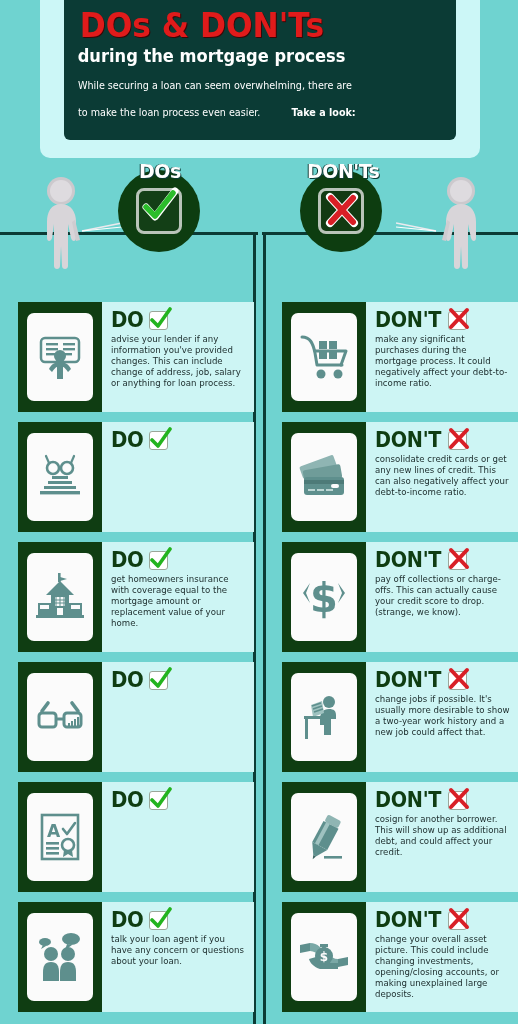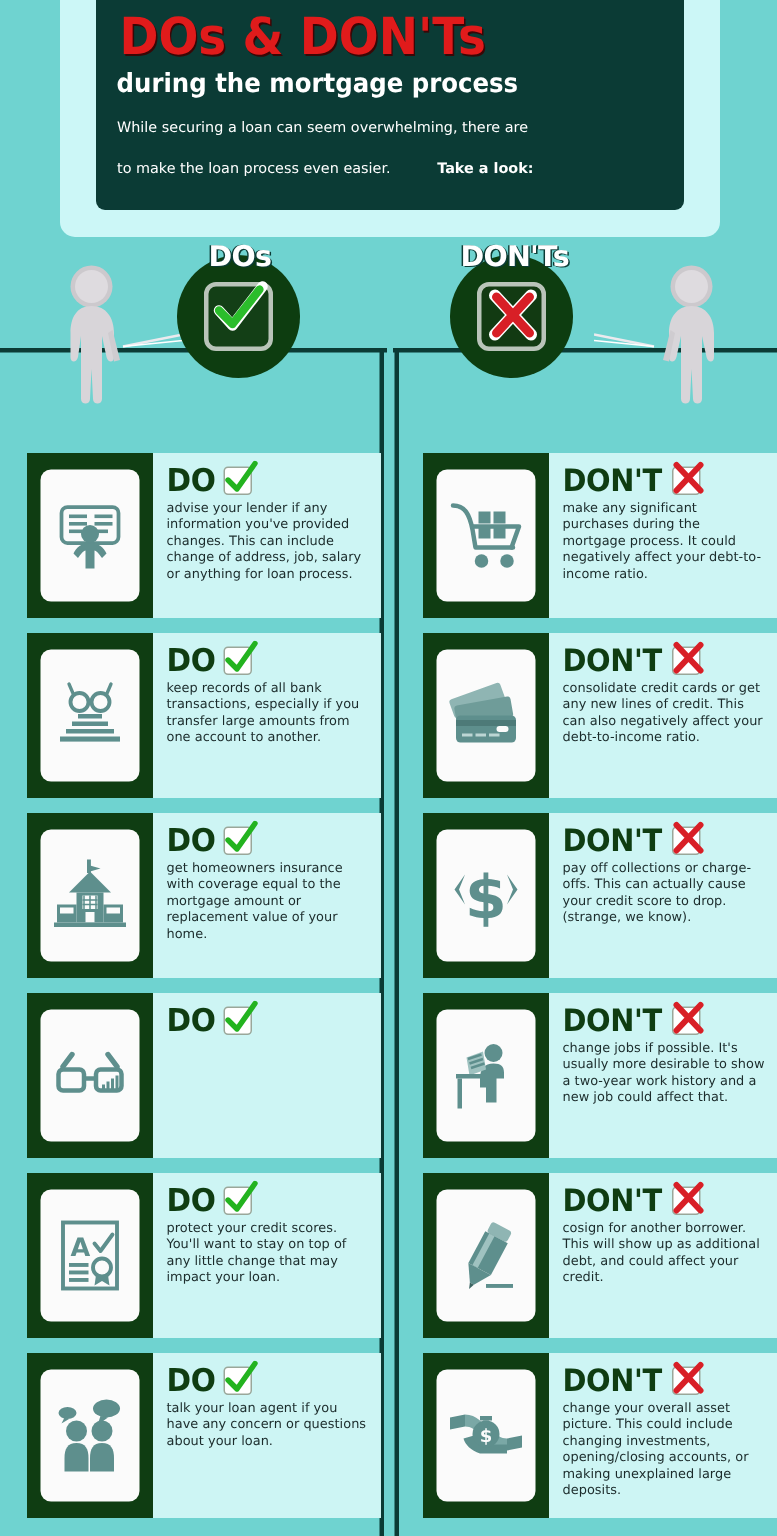--- a/index.html
+++ b/index.html
@@ -288,21 +288,20 @@
       </div>
       <div class="text-panel">
         <div class="kicker">
           <span class="kicker-word">DO</span>
           <span class="mini-box">
             <svg viewBox="0 0 24 24">
                 <path d="M4 13 L10 19 L22 2" fill="none" stroke="#23b31f" stroke-width="3.6" stroke-linecap="round" stroke-linejoin="round"></path>
               </svg>
           </span>
         </div>
-        <div class="body-text">keep records of all bank transactions, especially if you transfer large amounts from one account to another.</div>
       </div>
     </div>
 
     <div class="row">
       <div class="icon-box">
         <div class="icon-inner">
           <svg viewBox="0 0 52 52">
             <rect x="24" y="2" width="2.6" height="9" fill="#5e8f8d"></rect>
             <path d="M26 6 L33 8 L26 10 Z" fill="#5e8f8d"></path>
             <path d="M26 10 L40 24 L12 24 Z" fill="#5e8f8d"></path>
@@ -377,21 +376,20 @@
       </div>
       <div class="text-panel">
         <div class="kicker">
           <span class="kicker-word">DO</span>
           <span class="mini-box">
             <svg viewBox="0 0 24 24">
                 <path d="M4 13 L10 19 L22 2" fill="none" stroke="#23b31f" stroke-width="3.6" stroke-linecap="round" stroke-linejoin="round"></path>
               </svg>
           </span>
         </div>
-        <div class="body-text">protect your credit scores. You'll want to stay on top of any little change that may impact your loan.</div>
       </div>
     </div>
 
     <div class="row">
       <div class="icon-box">
         <div class="icon-inner">
           <svg viewBox="0 0 52 52">
             <ellipse cx="11" cy="11" rx="6" ry="4" fill="#5e8f8d"></ellipse>
             <path d="M9 14 L7 18 L12 15 Z" fill="#5e8f8d"></path>
             <ellipse cx="37" cy="8" rx="9" ry="6" fill="#5e8f8d"></ellipse>

